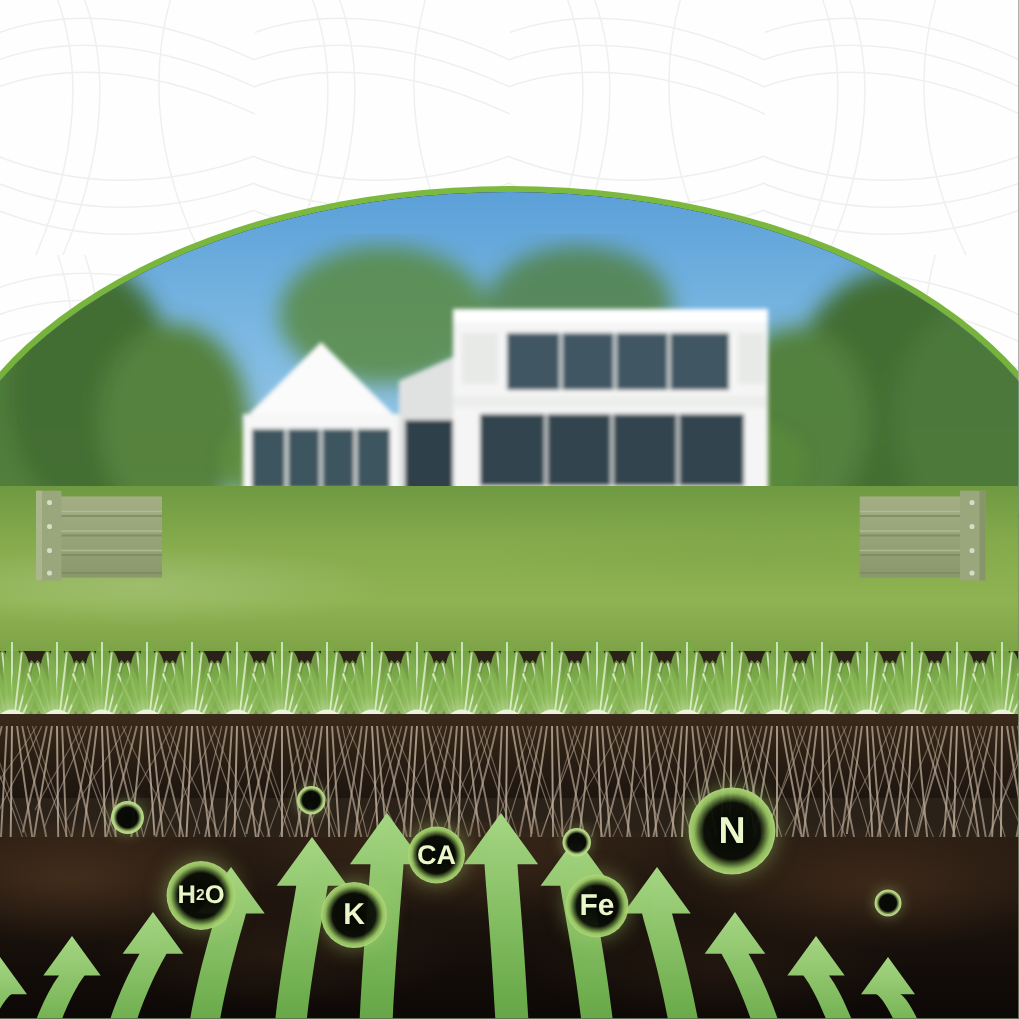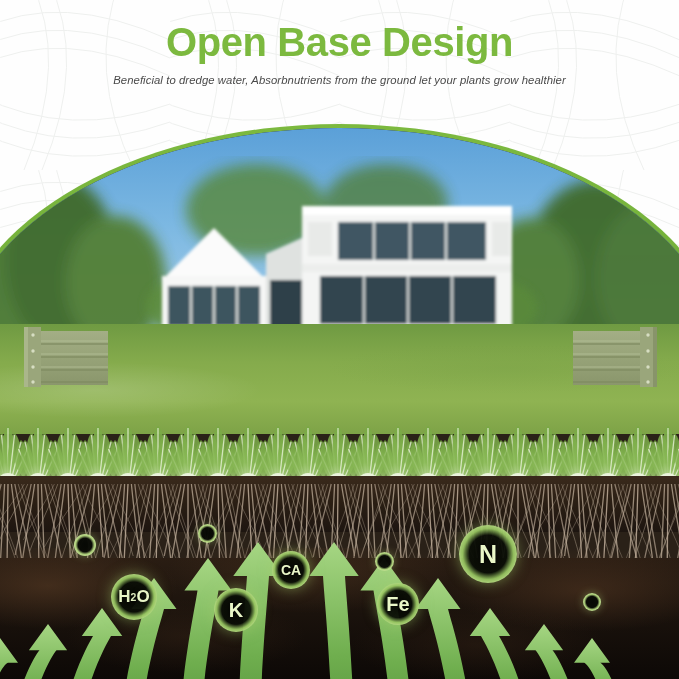--- a/index.html
+++ b/index.html
@@ -121,24 +121,20 @@
           <path d="M30 -20 Q 70 60 24 170 T 60 360"></path>
           <path d="M48 -20 Q 88 60 42 170 T 78 360"></path>
           <path d="M120 -20 Q 86 70 134 170 T 100 360"></path>
         </g>
       </pattern>
     </defs>
     <rect width="679" height="679" fill="#ffffff"></rect>
     <rect width="679" height="679" fill="url(#lines)"></rect>
   </svg>
 
-  <div class="header">
-    <h1 class="title">Open Base Design</h1>
-    <p class="subtitle">Beneficial to dredge water, Absorbnutrients from the ground let your plants grow healthier</p>
-  </div>
 
   <div class="scene-border"></div>
 
   <div class="scene">
 
     <div class="sky"></div>
 
     <svg class="treeline" width="767" height="190" viewBox="0 0 767 190" aria-hidden="true">
       <defs>
         <filter id="soft">
@@ -1509,21 +1505,21 @@
       <div class="ring" style="left: 374.5px; top: 551.5px; width: 19px; height: 19px;"></div>
       <div class="ring" style="left: 583px; top: 593px; width: 18px; height: 18px;"></div>
       <div class="badge" style="left: 111px; top: 574px; width: 46px; height: 46px; font-size: 17px;">
         <span>H</span>
         <span class="sub">2</span>
         <span>O</span>
       </div>
       <div class="badge" style="left: 214px; top: 588px; width: 44px; height: 44px; font-size: 20px;">
         <span>K</span>
       </div>
-      <div class="badge" style="left: 272px; top: 551px; width: 38px; height: 38px; font-size: 14px;">
+      <div class="badge" style="left: 272px; top: 551px; width: 38px; height: 38px; font-size: 18px;">
         <span>CA</span>
       </div>
       <div class="badge" style="left: 377px; top: 583px; width: 42px; height: 42px; font-size: 20px;">
         <span>Fe</span>
       </div>
       <div class="badge" style="left: 459px; top: 525px; width: 58px; height: 58px; font-size: 25px;">
         <span>N</span>
       </div>
     </div>
 

